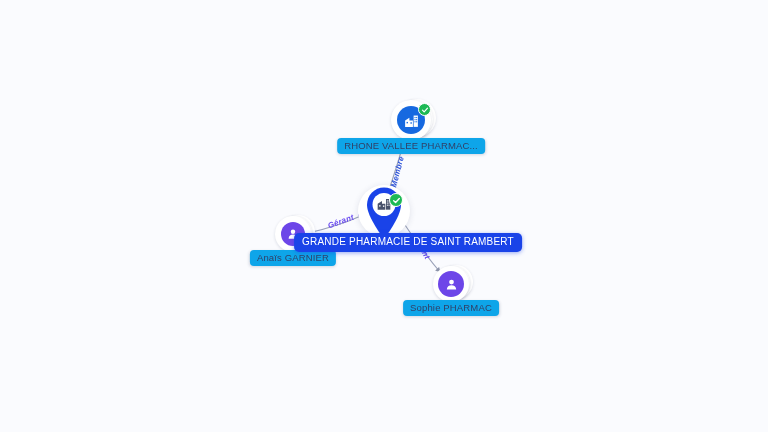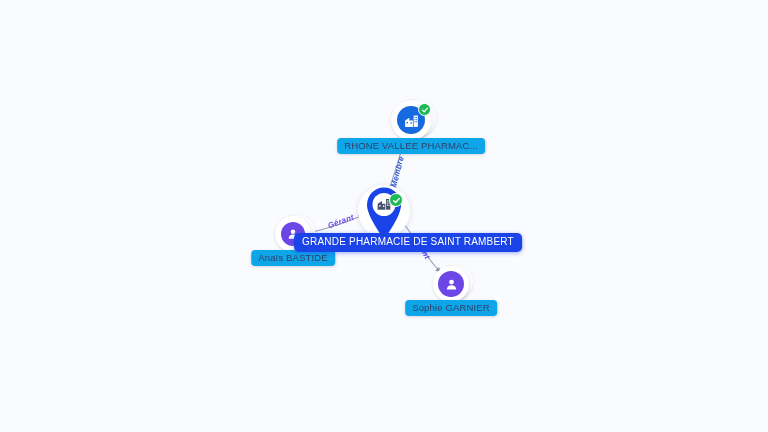--- a/index.html
+++ b/index.html
@@ -164,34 +164,34 @@
   <div class="node" style="left:293px; top:234px;">
     <div class="stack-card" style="width:34px;height:34px;margin-left:-12px;margin-top:-19px;"></div>
     <div class="stack-card" style="width:34px;height:34px;margin-left:-15px;margin-top:-18px;"></div>
     <div class="node-halo" style="width:36px;height:36px;"></div>
     <div class="node-disc" style="width:24px;height:24px;background:#6d46e8;">
       <svg width="14" height="14" viewBox="0 0 24 24">
         <circle cx="12" cy="8" r="3.8" fill="#ffffff"></circle>
         <path d="M4.5 20 C4.5 15.3 8 13 12 13 C16 13 19.5 15.3 19.5 20 Z" fill="#ffffff"></path>
       </svg>
     </div>
-    <div class="node-label" style="left:0px; top:16px;">Anaïs BASTIDE</div>
+    <div class="node-label" style="left:0px; top:16px;">Anaïs GARNIER</div>
   </div>
 
   <div class="node" style="left:451px; top:284px;">
     <div class="stack-card" style="width:34px;height:34px;margin-left:-12px;margin-top:-19px;"></div>
     <div class="stack-card" style="width:34px;height:34px;margin-left:-15px;margin-top:-18px;"></div>
     <div class="node-halo" style="width:36px;height:36px;"></div>
     <div class="node-disc" style="width:26px;height:26px;background:#6d46e8;">
       <svg width="15" height="15" viewBox="0 0 24 24">
         <circle cx="12" cy="8" r="3.8" fill="#ffffff"></circle>
         <path d="M4.5 20 C4.5 15.3 8 13 12 13 C16 13 19.5 15.3 19.5 20 Z" fill="#ffffff"></path>
       </svg>
     </div>
-    <div class="node-label" style="left:0px; top:16px;">Sophie GARNIER</div>
+    <div class="node-label" style="left:0px; top:16px;">Sophie PHARMAC</div>
   </div>
 
   <div class="node" style="left:384px; top:211px;">
     <div class="node-halo" style="width:52px;height:52px; box-shadow:0 1px 6px rgba(40,50,90,0.13);"></div>
     <svg width="44" height="56" viewBox="0 0 44 56" style="position:absolute; left:-22px; top:-27px;">
       <path d="M22 55 C22 55 5 33 5 21 C5 11 12.6 3.5 22 3.5
                C31.4 3.5 39 11 39 21 C39 33 22 55 22 55 Z" fill="#1a43e8"></path>
       <circle cx="22" cy="20.5" r="11.5" fill="#ffffff"></circle>
     </svg>
     <svg width="16" height="16" viewBox="0 0 24 24" style="position:absolute; left:-8px; top:-15px;">

